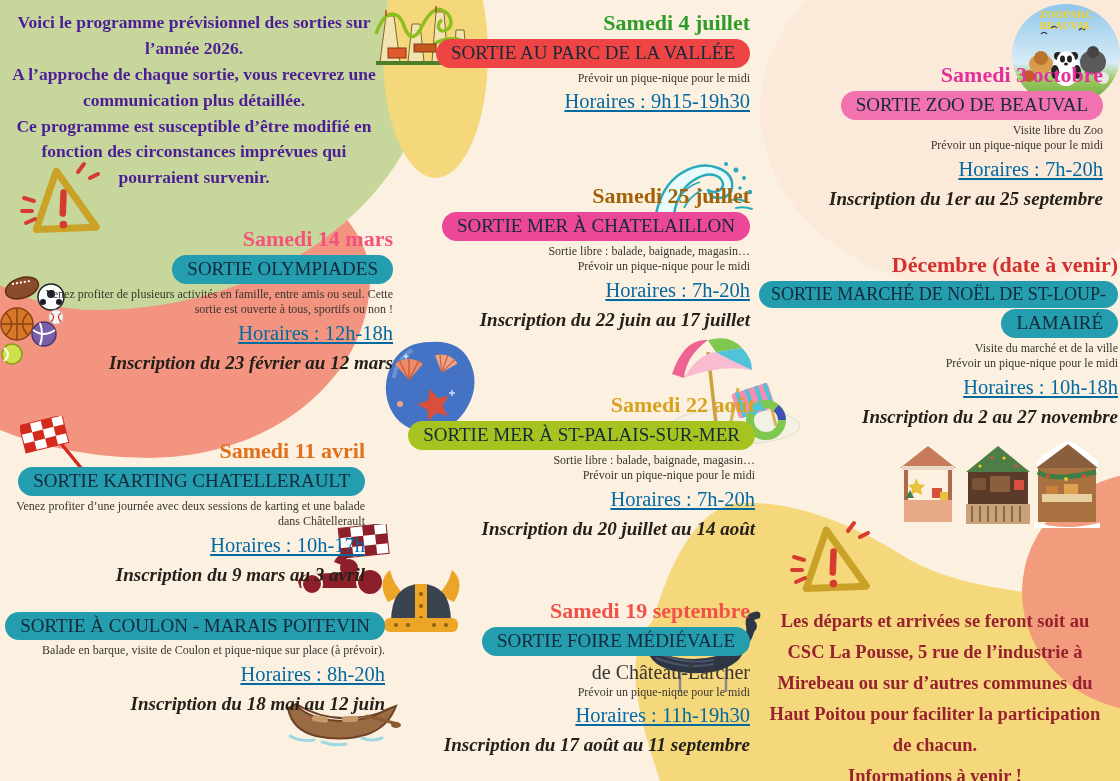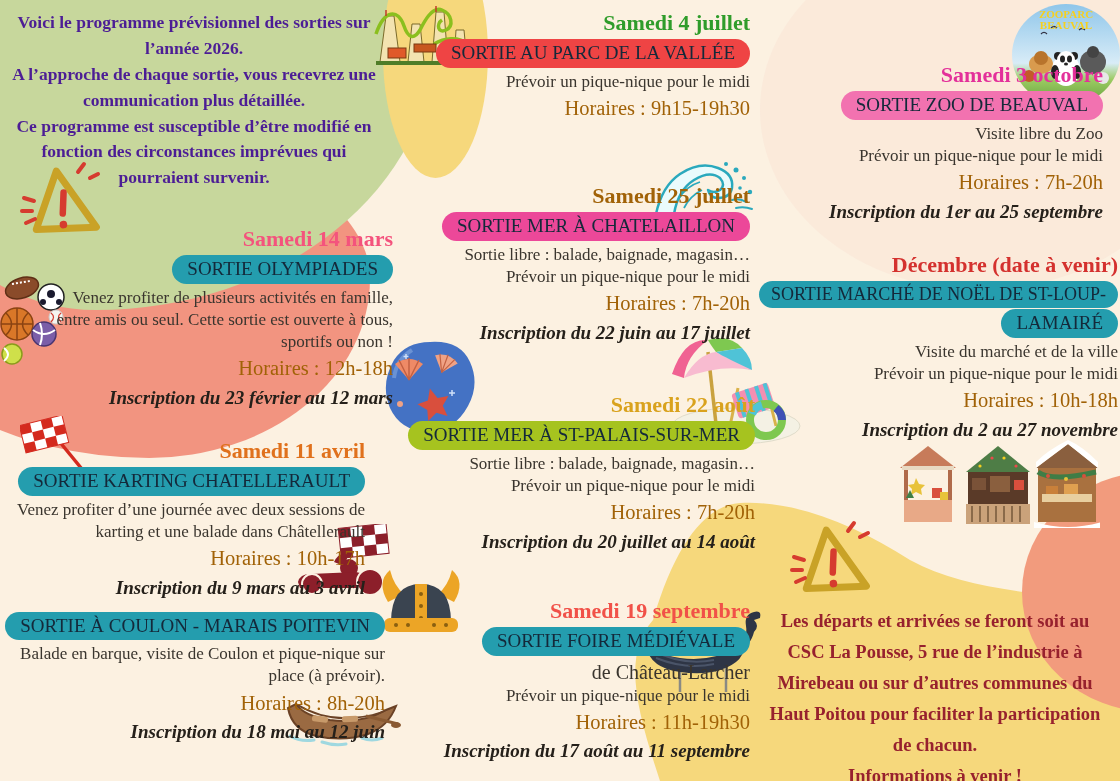--- a/index.html
+++ b/index.html
@@ -13,23 +13,23 @@
   #blob-green{left:-150px;top:-215px;width:585px;height:525px;background:#c7d79c;
     border-radius:46% 54% 58% 42%/40% 48% 52% 60%;}
   #blob-yellow-top{left:383px;top:-70px;width:105px;height:248px;background:#f6d87c;border-radius:50%;}
   #blob-salmon-corner{left:1022px;top:472px;width:260px;height:240px;background:#f29b7d;border-radius:50%;z-index:1;}
   .illus{position:absolute;z-index:1;}
   .event{position:absolute;z-index:2;text-align:right;}
   .date{font-weight:bold;font-size:22px;line-height:1.2;margin-bottom:3px;}
   .pill{display:inline-block;white-space:nowrap;border-radius:18px;padding:2px 15px;
         font-size:19px;color:#14293a;line-height:1.28;margin-bottom:3px;}
   .pill-long{font-size:18px;padding:2px 12px;margin-bottom:1px;}
-  .desc{font-size:17px;color:#3a352e;line-height:1.3;}
+  .desc{font-size:12px;color:#3a352e;line-height:1.3;}
   .desc-italic{font-size:20px;}
-  .hours{font-size:20.5px;color:#a16207;line-height:1.3;margin-top:2px;}
+  .hours{font-size:20.5px;color:#0369a1;line-height:1.3;margin-top:2px;text-decoration:underline;}
   .insc{font-size:19px;font-weight:bold;font-style:italic;color:#25201a;line-height:1.3;margin-top:4px;}
   #intro{position:absolute;left:10px;top:10px;width:368px;z-index:2;text-align:center;
          color:#4c1d95;font-weight:bold;font-size:17.5px;line-height:1.48;}
   #footer-note{position:absolute;left:762px;top:606px;width:346px;z-index:2;text-align:center;
          color:#97212e;font-weight:bold;font-size:18.5px;line-height:1.68;}
 </style>
 </head>
 <body>
 
 <div id="canvas">

